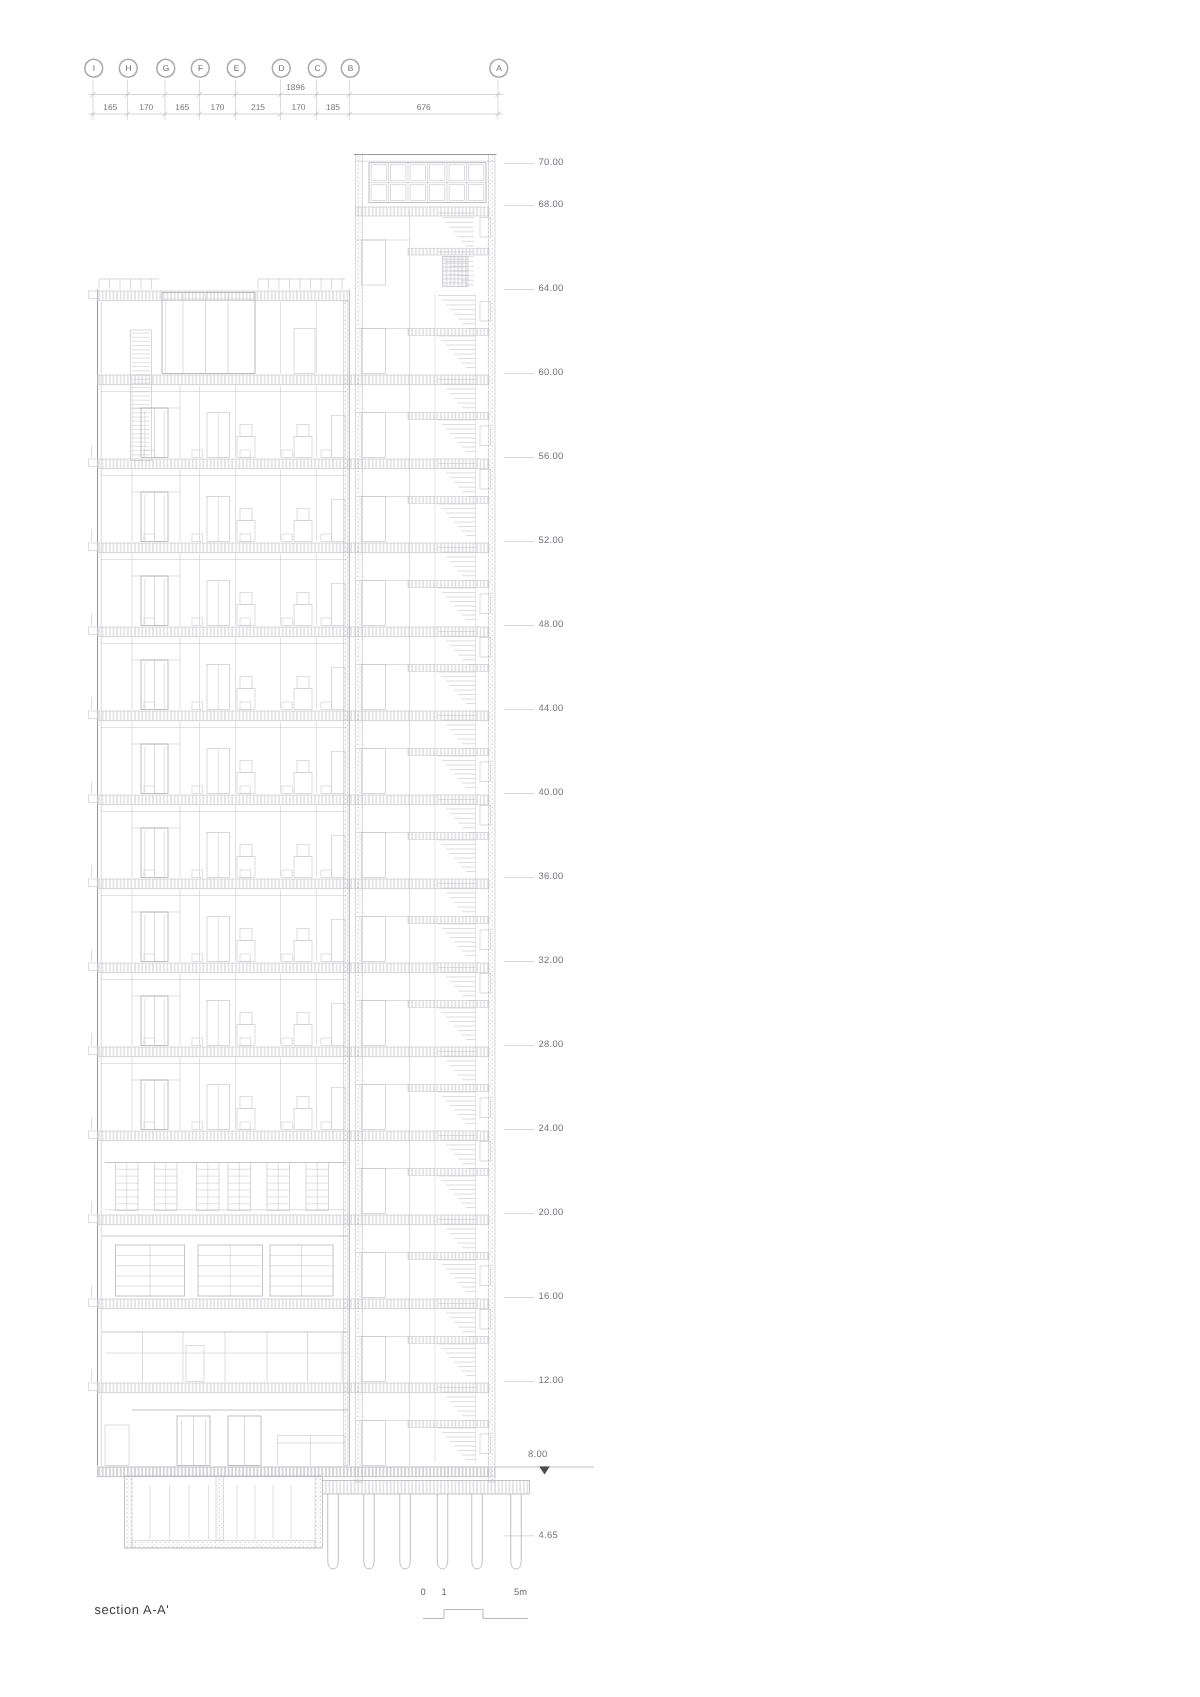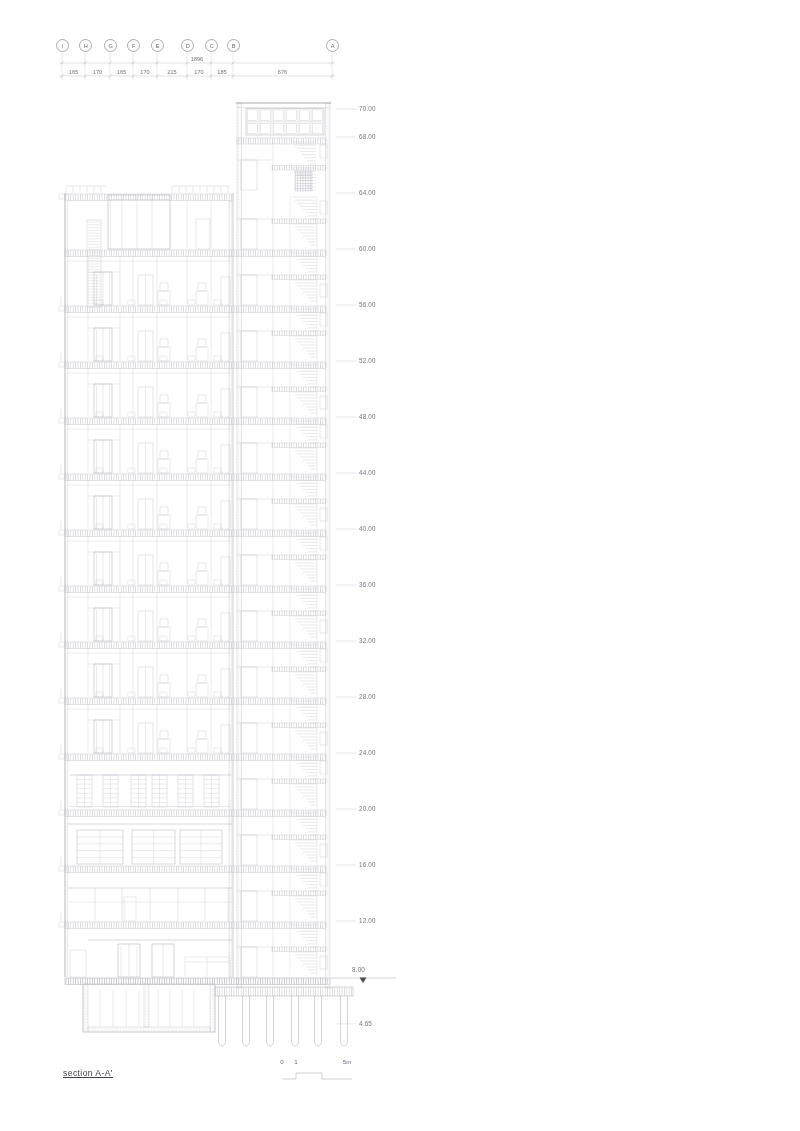--- a/index.html
+++ b/index.html
@@ -6,21 +6,21 @@
   #canvas{position:relative;width:800px;height:1131px;background:#ffffff;overflow:hidden;
           font-family:"Liberation Sans",sans-serif;}
   #drawing{position:absolute;left:0;top:0;}
   .layer{position:absolute;left:0;top:0;width:100%;height:100%;pointer-events:none;}
   .circ{position:absolute;width:11px;height:11px;border:0.7px solid #a9a9b1;border-radius:50%;
         background:#fff;display:flex;align-items:center;justify-content:center;
         font-size:5.6px;color:#6a6a72;}
   .dim{position:absolute;transform:translateX(-50%);font-size:5.6px;color:#72727c;white-space:nowrap;}
   .lvl{position:absolute;font-size:6.3px;color:#73737d;white-space:nowrap;letter-spacing:0.2px;}
   .sb{position:absolute;transform:translateX(-50%);font-size:6.2px;color:#6a6a74;white-space:nowrap;}
-  #title{position:absolute;left:63px;top:1068px;font-size:8.6px;color:#3e3e44;letter-spacing:0.4px;text-decoration:underline;}
+  #title{position:absolute;left:63px;top:1068px;font-size:8.6px;color:#3e3e44;letter-spacing:0.4px;}
 </style>
 </head>
 <body>
 
 <div id="canvas">
   <svg id="drawing" width="800" height="1131" viewBox="0 0 800 1131" xmlns="http://www.w3.org/2000/svg">
       <defs>
         <pattern id="stip" width="2.8" height="2.8" patternUnits="userSpaceOnUse">
           <circle cx="0.7" cy="0.7" r="0.45" fill="#b9b9bf"></circle>
           <circle cx="2" cy="2" r="0.35" fill="#c7c7cd"></circle>

